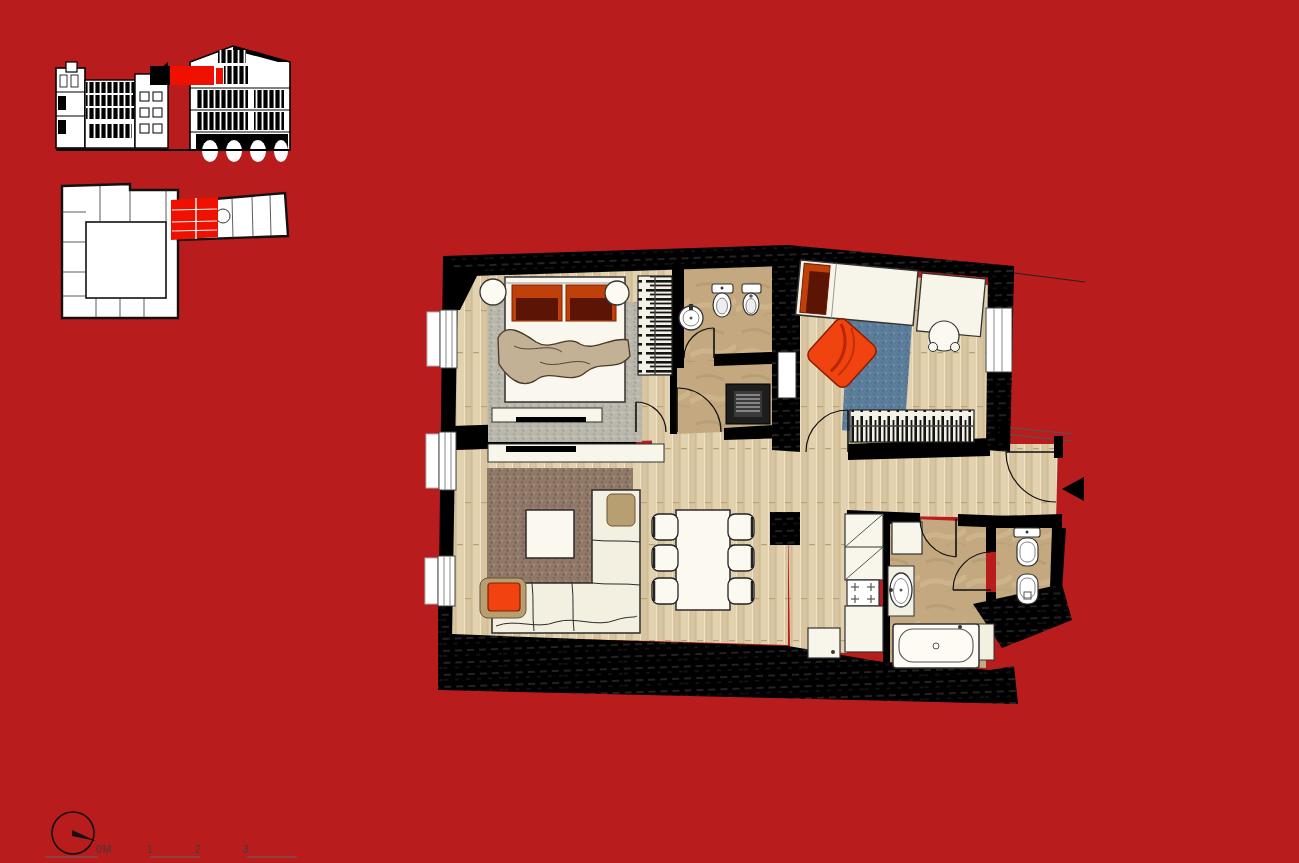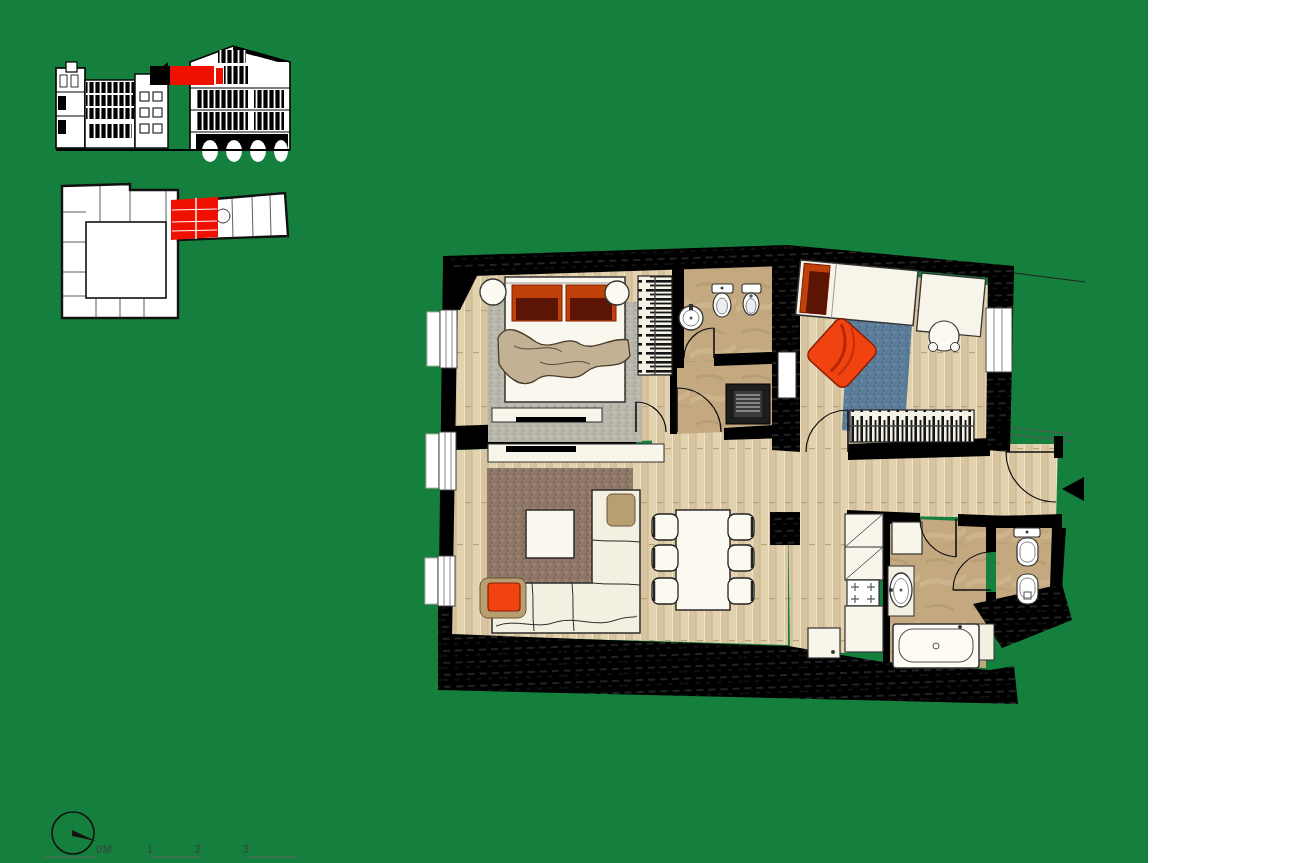--- a/index.html
+++ b/index.html
@@ -1,16 +1,16 @@
 <!DOCTYPE html>
 <html><head>
 <meta charset="utf-8">
 <style>
   html,body{margin:0;padding:0;background:#ffffff;}
-  .sheet{width:1148px;height:863px;position:relative;background:#15803d;overflow:hidden;}
+  .sheet{width:1299px;height:863px;position:relative;background:#b91c1c;overflow:hidden;}
   svg{display:block;}
   text{font-family:"Liberation Sans", sans-serif;}
   .scale-label{font-size:10.5px;fill:#3c3c3c;letter-spacing:1px;}
 </style>
 </head>
 <body>
 
 <div class="sheet">
 <svg width="1299" height="863" viewBox="0 0 1299 863">
 <defs>

